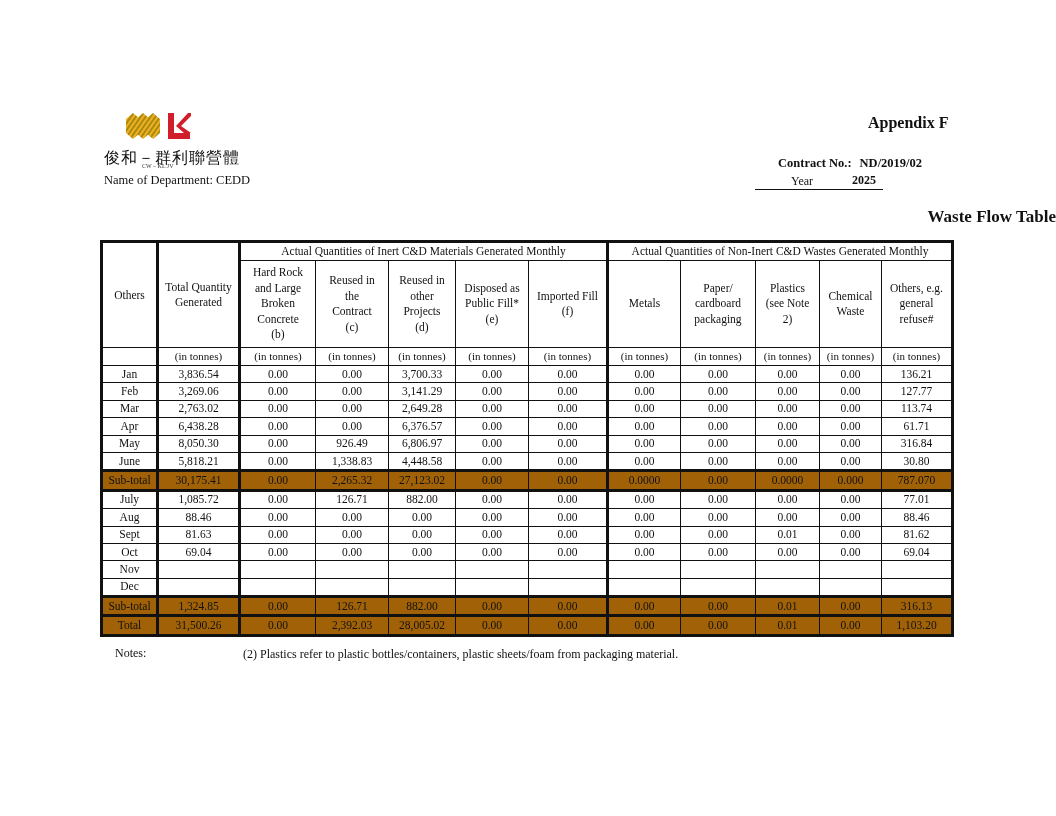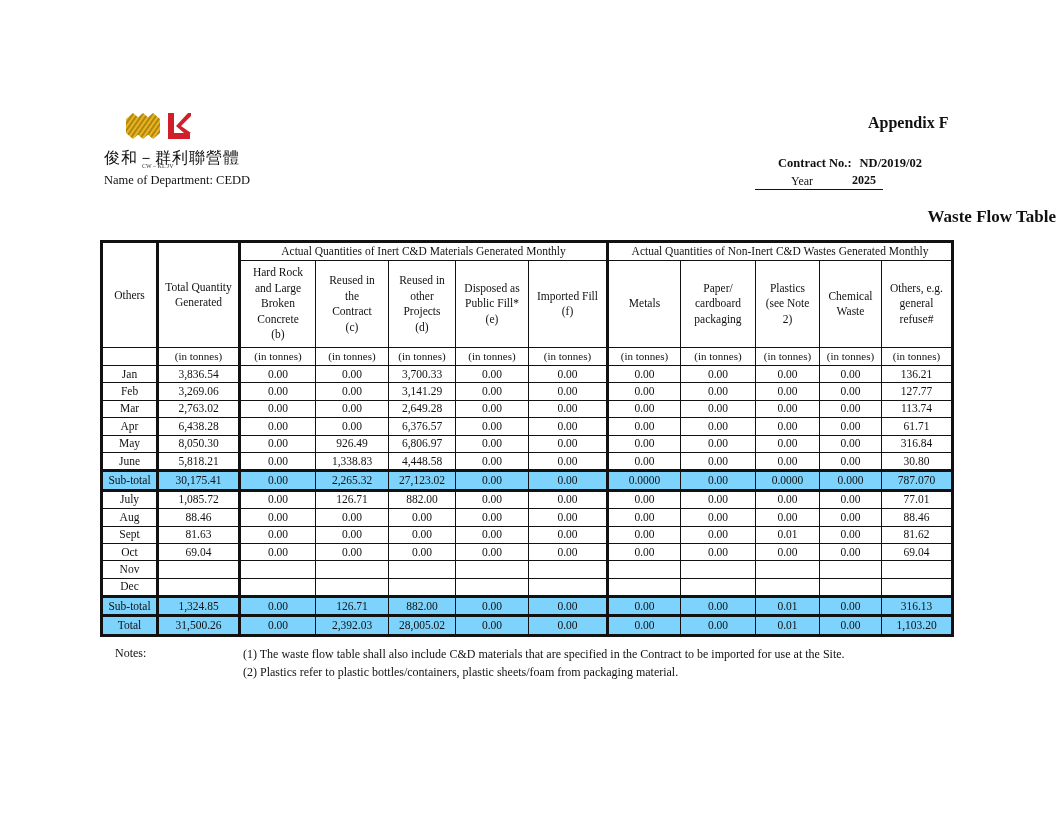--- a/index.html
+++ b/index.html
@@ -17,21 +17,21 @@
   .yearrow .val { position:absolute; left:97px; top:0px; font-weight:bold; }
   .title { left:0; width:1056px; top:207px; text-align:right; font-size:17px; font-weight:bold; }
 
   table.wft { position:absolute; left:100px; top:240px; border-collapse:collapse; border:3px solid #111; font-size:11.5px; table-layout:fixed; }
   table.wft td, table.wft th { border:1px solid #111; padding:0; text-align:center; font-weight:normal; line-height:15px; }
   table.wft th { vertical-align:middle; }
   .grp th.group { height:17px; font-size:11.5px; white-space:nowrap; overflow:hidden; }
   .hdr th.col { height:86px; line-height:15.5px; }
   .unit th { height:17px; font-size:11px; white-space:nowrap; border-bottom:3px solid #111; }
   tr.d td { height:16.4px; }
-  tr.sub td, tr.tot td { background:#7dd3fc; height:16.4px;margin-top:36px; }
+  tr.sub td, tr.tot td { background:#a16207; height:16.4px;margin-top:36px; }
   tr.sub td { border-top:3px solid #111; border-bottom:3px solid #111; }
   tr.tot td { border-top:2px solid #111; }
   .thick-r { border-right:3px solid #111 !important; }
 
   .notes-lbl { left:115px; top:646px; font-size:12px; }
   .notes { left:243px; top:646px; font-size:12px; line-height:17.5px; }
 </style>
 </head>
 <body>
 
@@ -371,15 +371,14 @@
         <td>0.00</td>
         <td>0.01</td>
         <td>0.00</td>
         <td>1,103.20</td>
       </tr>
     </tbody>
 </table>
 
 <div class="abs notes-lbl">Notes:</div>
 <div class="abs notes">
-  <div>(1) The waste flow table shall also include C&amp;D materials that are specified in the Contract to be imported for use at the Site.</div>
   <div>(2) Plastics refer to plastic bottles/containers, plastic sheets/foam from packaging material.</div>
 </div>
 
 </body></html>

